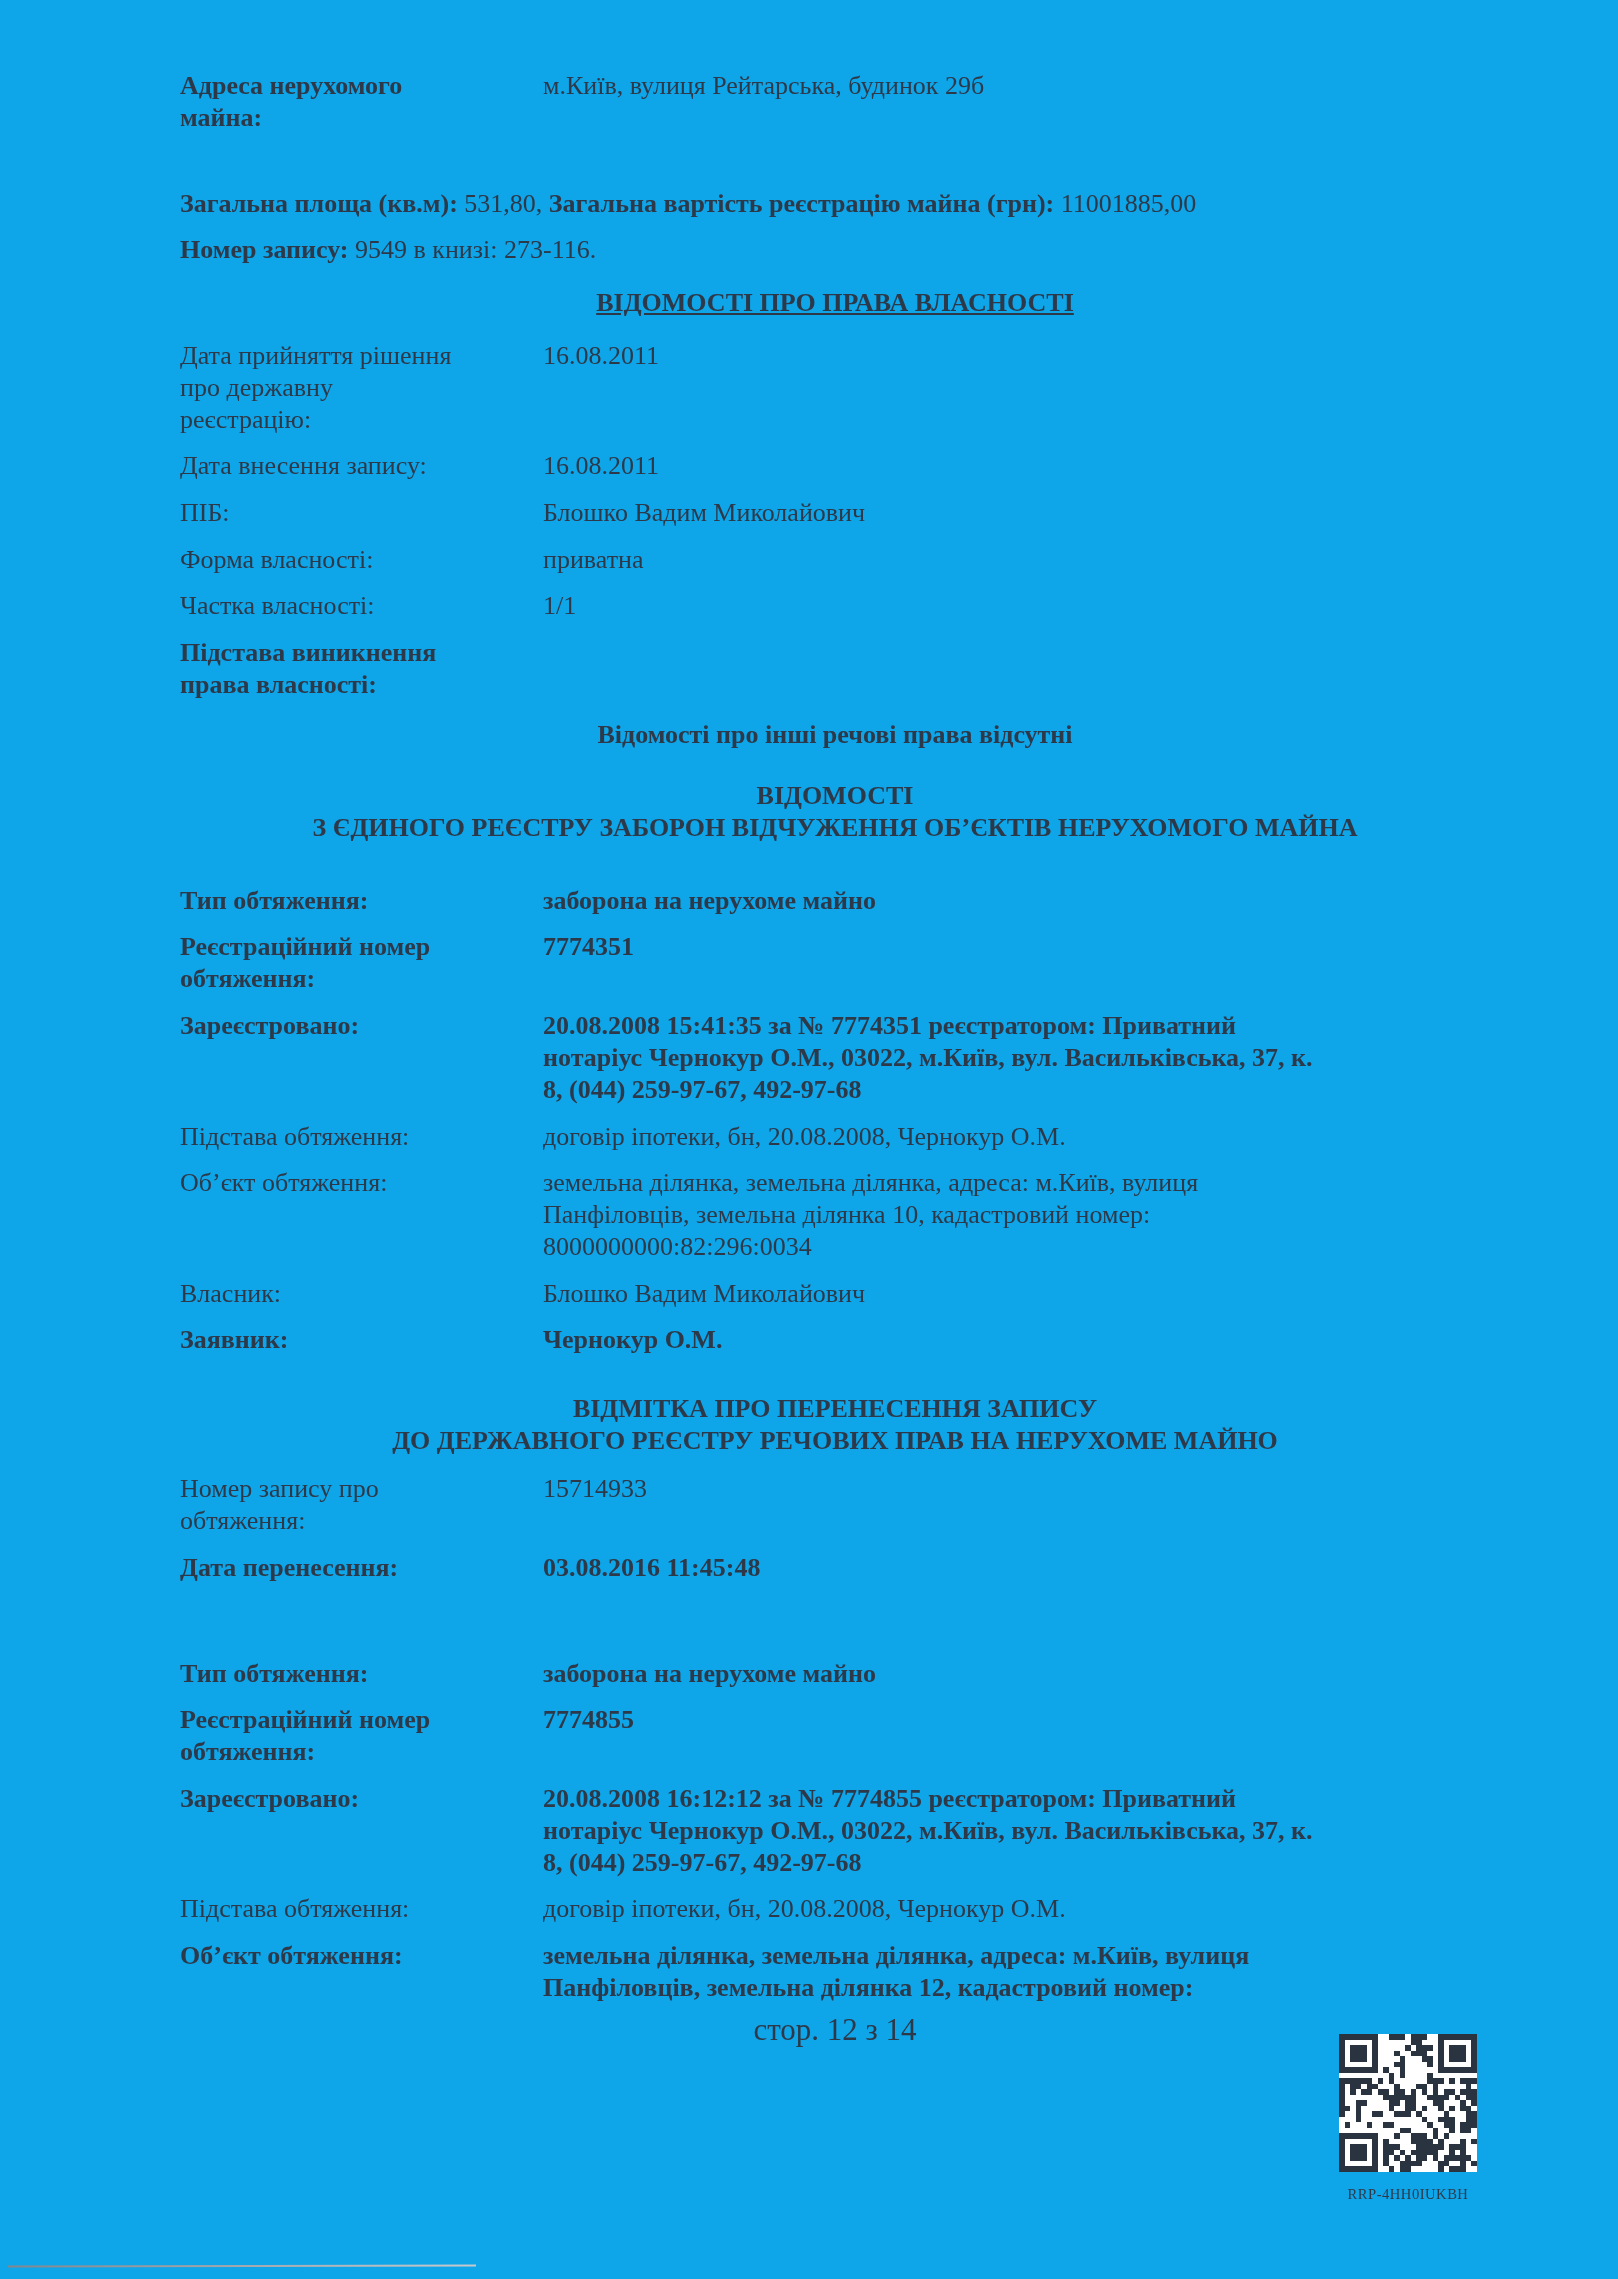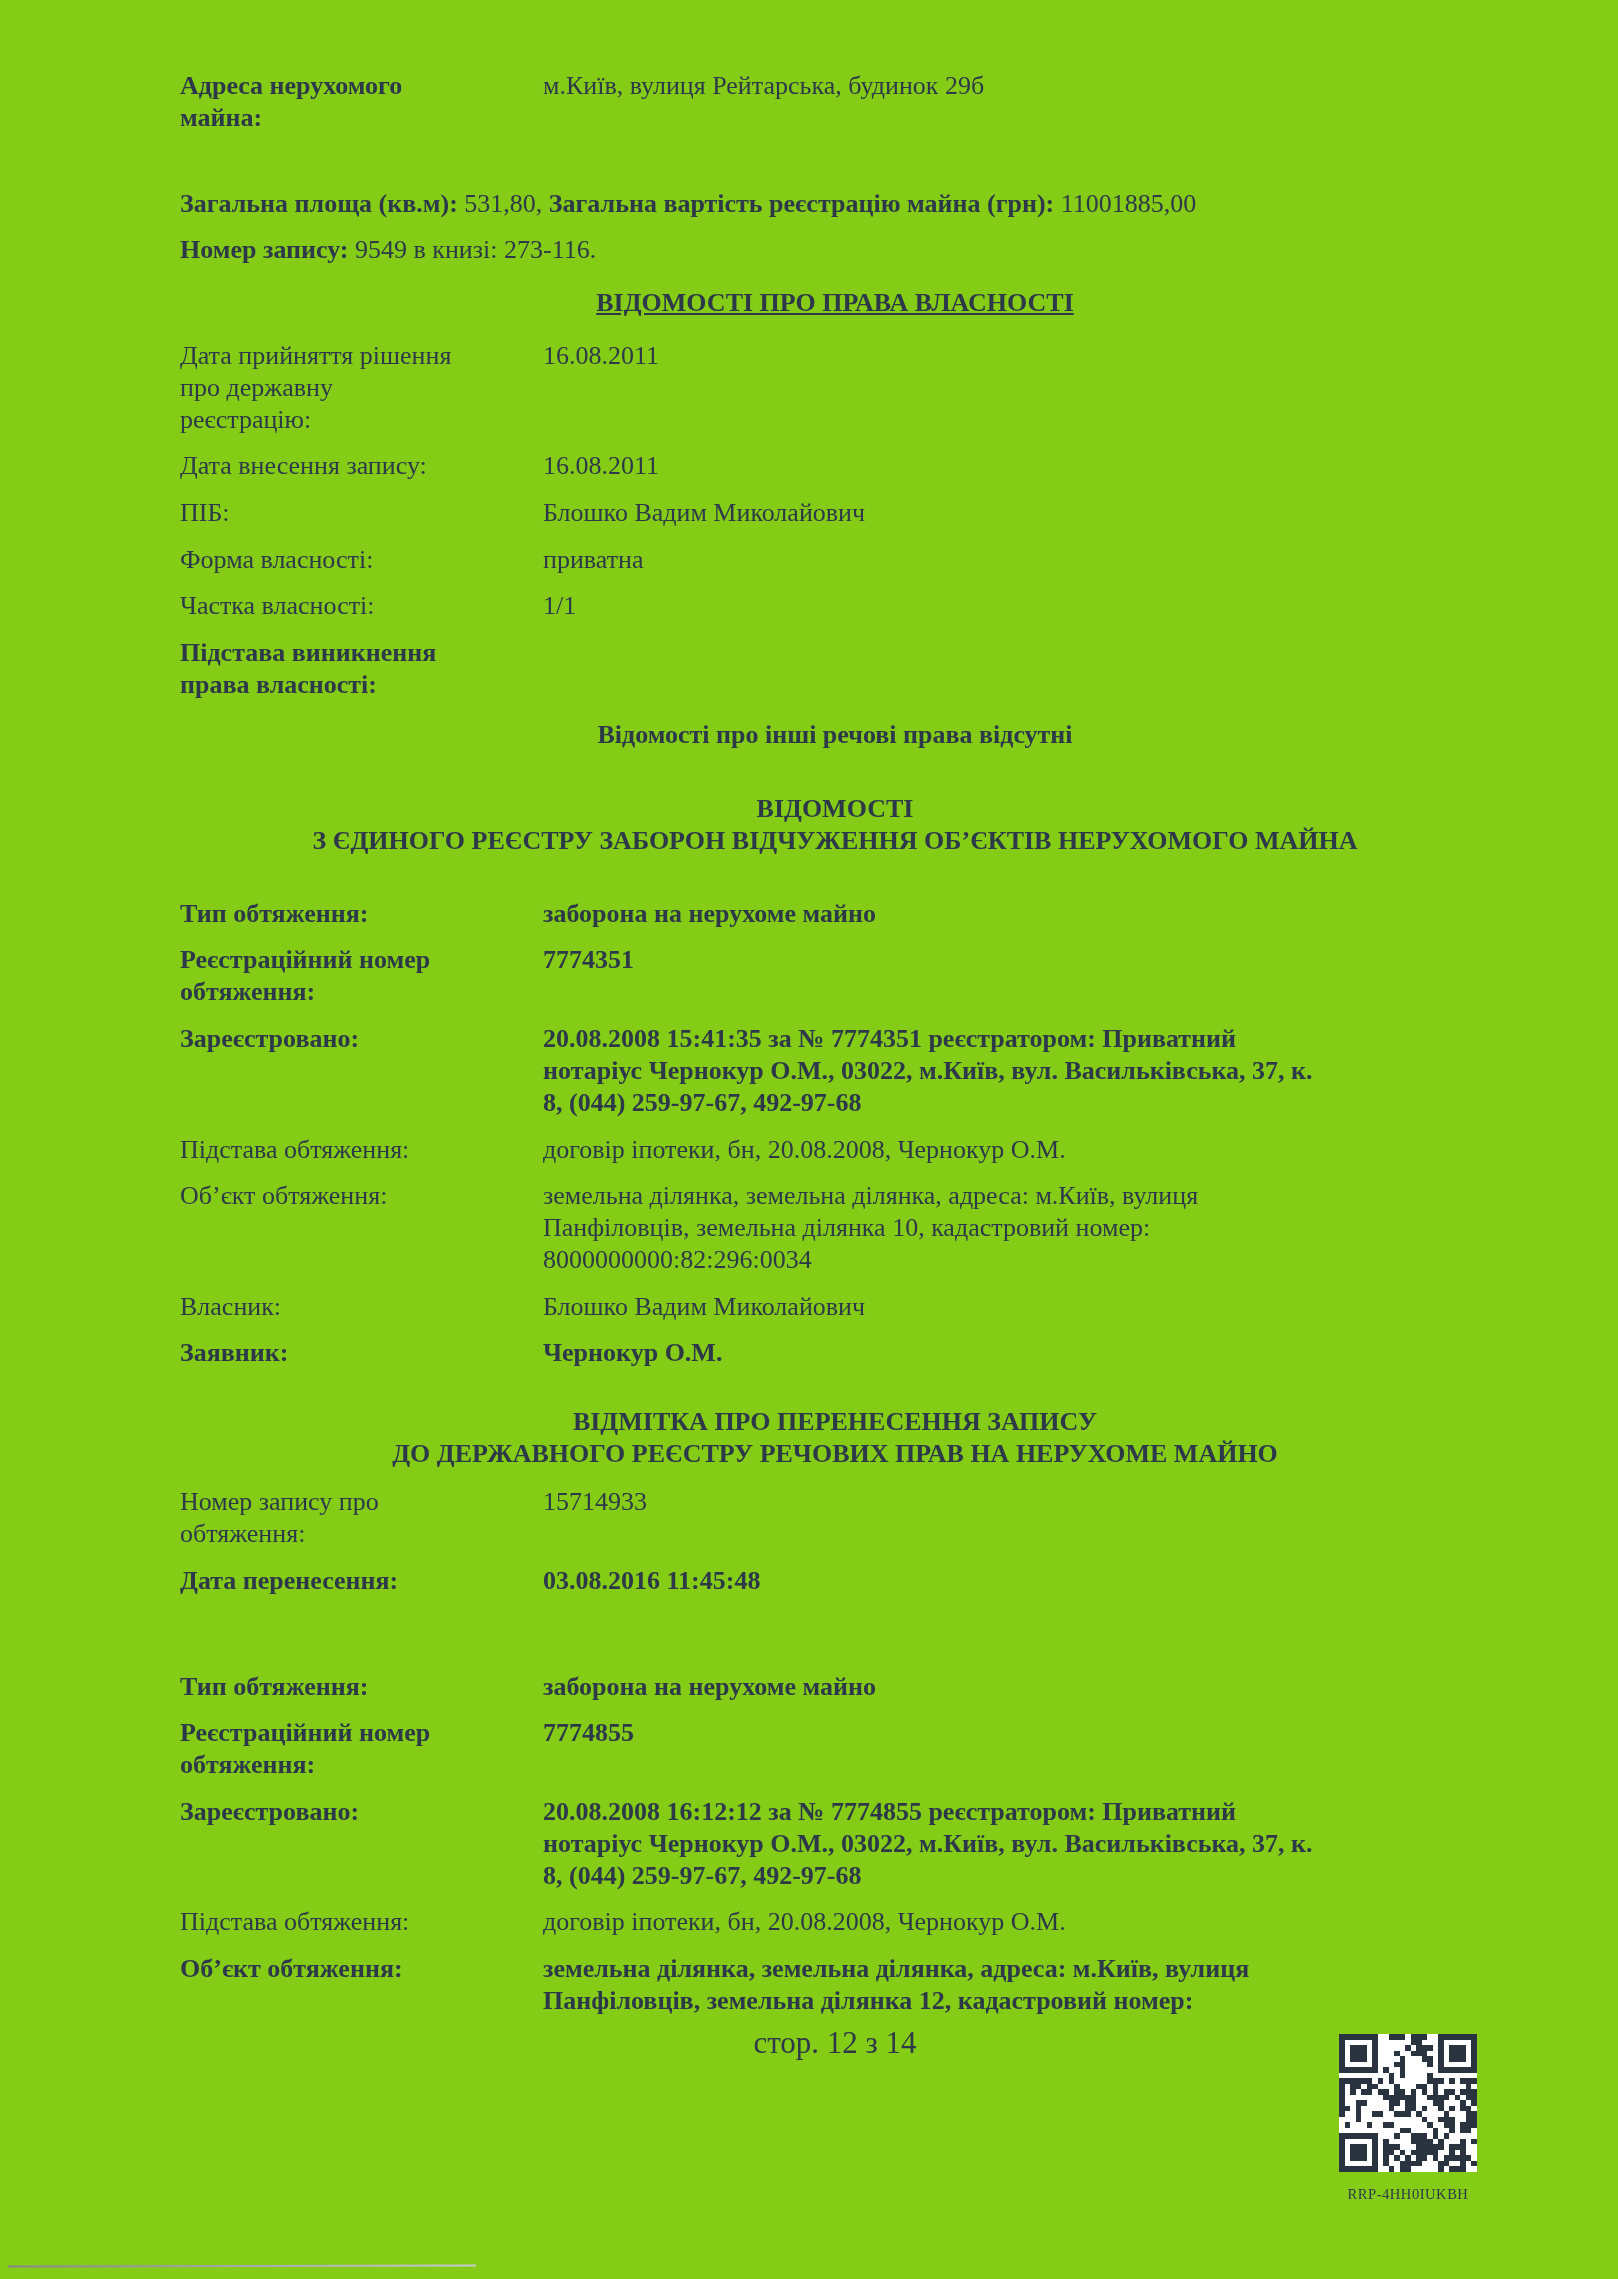--- a/index.html
+++ b/index.html
@@ -1,21 +1,21 @@
 <!DOCTYPE html>
 <html><head>
 <meta charset="utf-8">
 <style>
   html, body { margin: 0; padding: 0; background: #e8e8e8; }
   .page {
     position: relative;
     width: 1619px;
     height: 2279px;
     margin: 0 auto;
-    background: #84cc16;
+    background: #0ea5e9;
     overflow: hidden;
     font-family: "Liberation Serif", "DejaVu Serif", serif;
     color: #2d3949;
     font-size: 26px;
     line-height: 32px;
   }
   .doc {
     position: absolute;
     left: 180px;
     top: 70px;
@@ -33,21 +33,21 @@
   .summary-line { margin-top: 54px; }
   .record-line { margin-top: 13.6px; }
 
   .section-title {
     font-weight: bold;
     text-align: center;
     white-space: pre-line;
     margin: 43px 0 21.3px 0;
   }
   .title-ownership { margin-top: 21px; margin-bottom: 21.3px; text-decoration: underline; }
-  .title-prohibitions { margin-top: 42px; margin-bottom: 41px; }
+  .title-prohibitions { margin-top: 29px; margin-bottom: 41px; }
   .title-transfer { margin-top: 37px; margin-bottom: 15.5px; }
 
   .note-line {
     font-weight: bold;
     text-align: center;
     margin-top: 18px;
   }
   .rows-block { margin-top: 0; }
   .block-2 { margin-top: 74px; }
 

